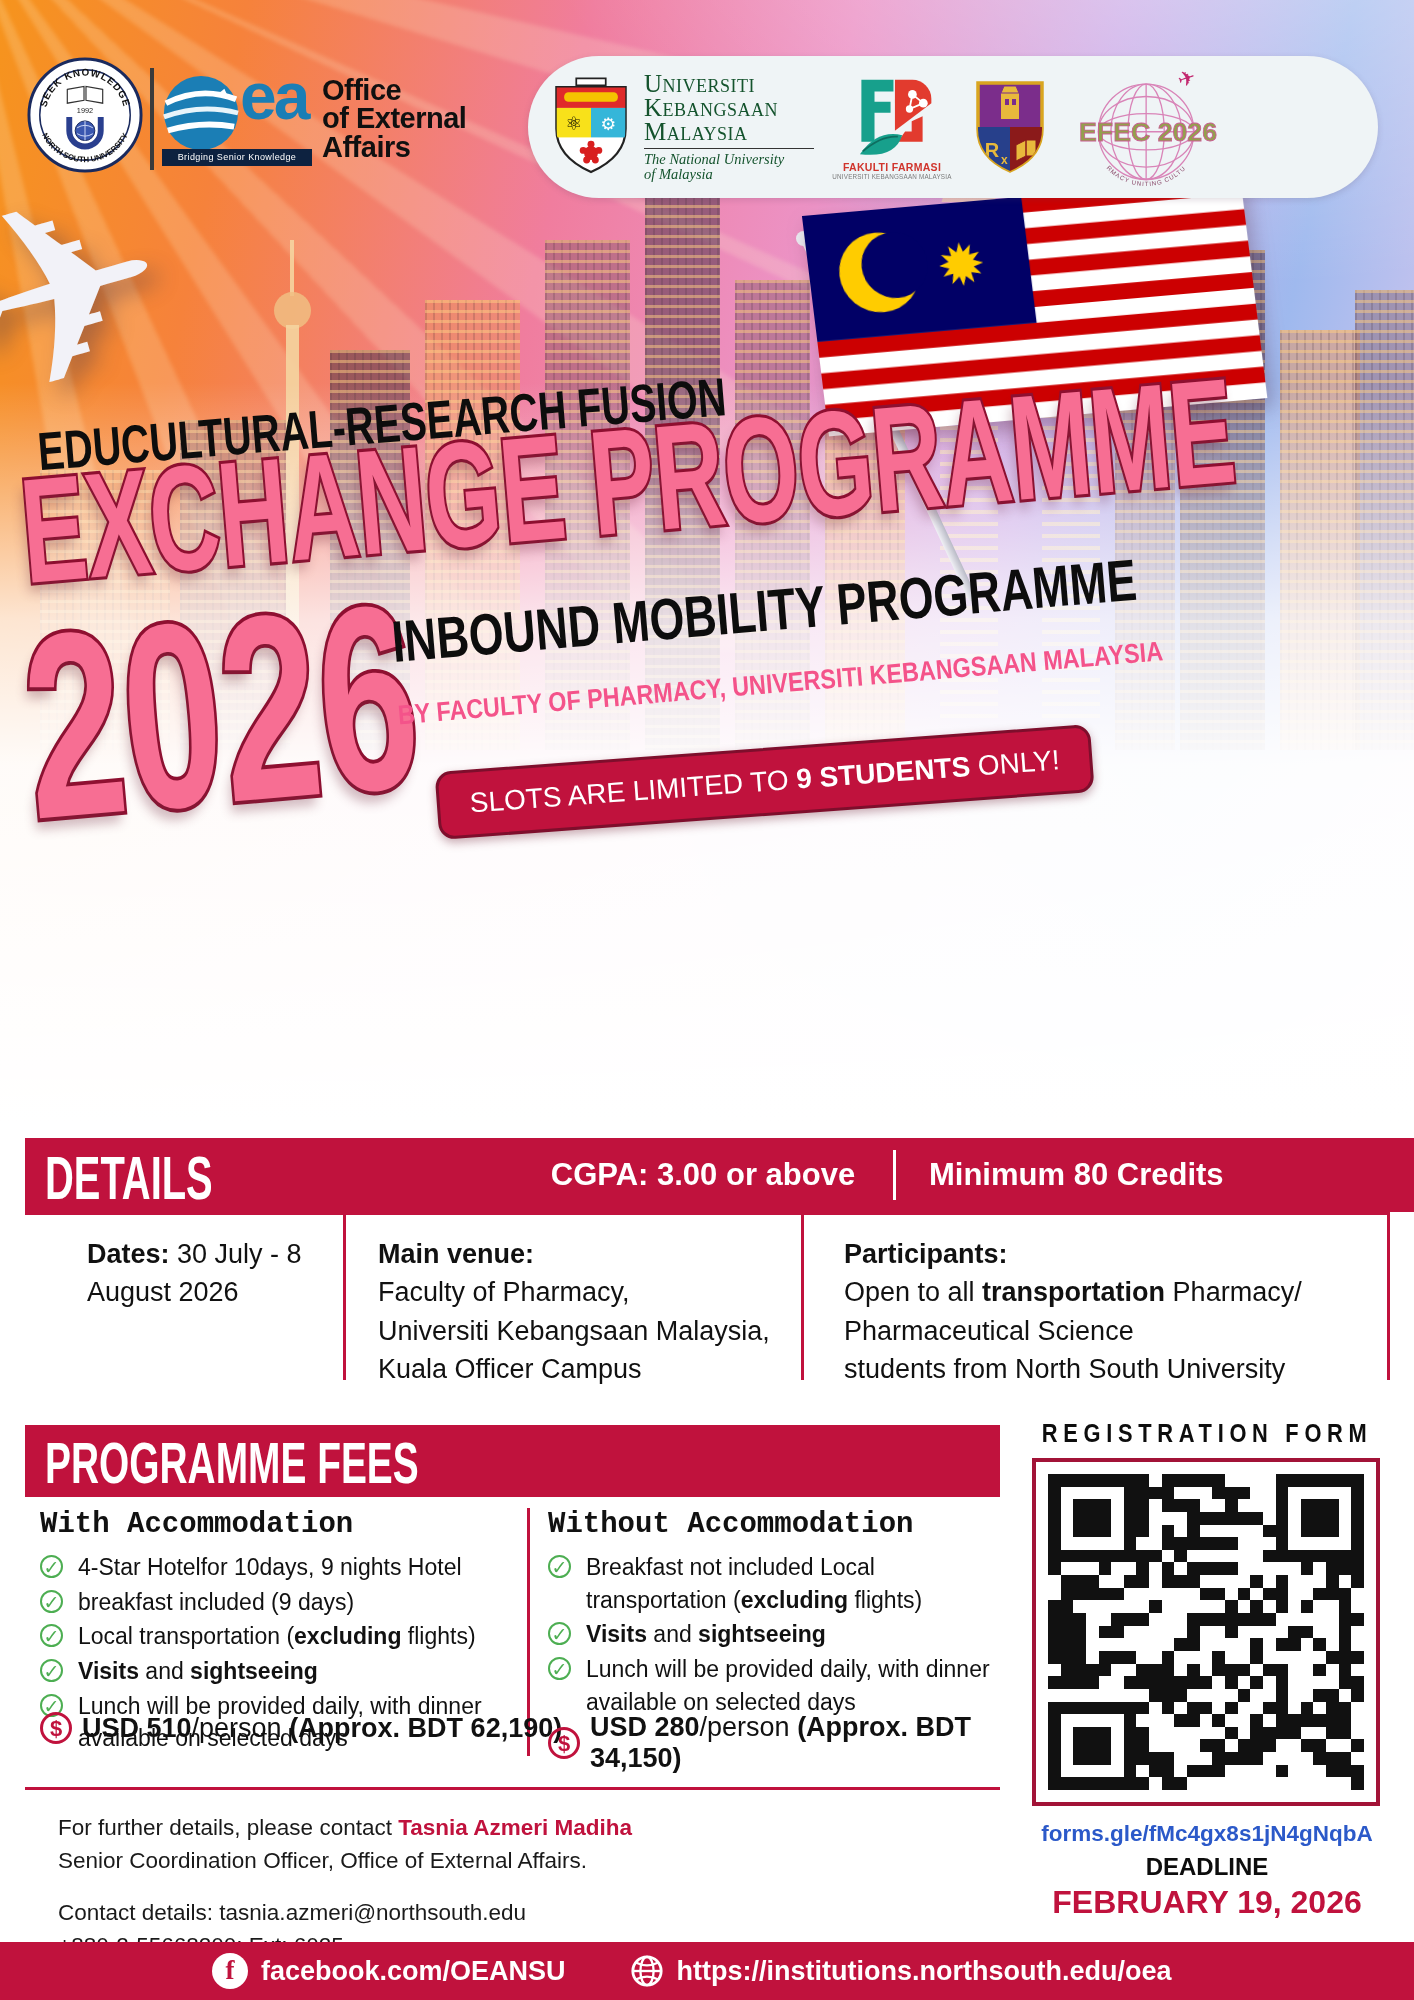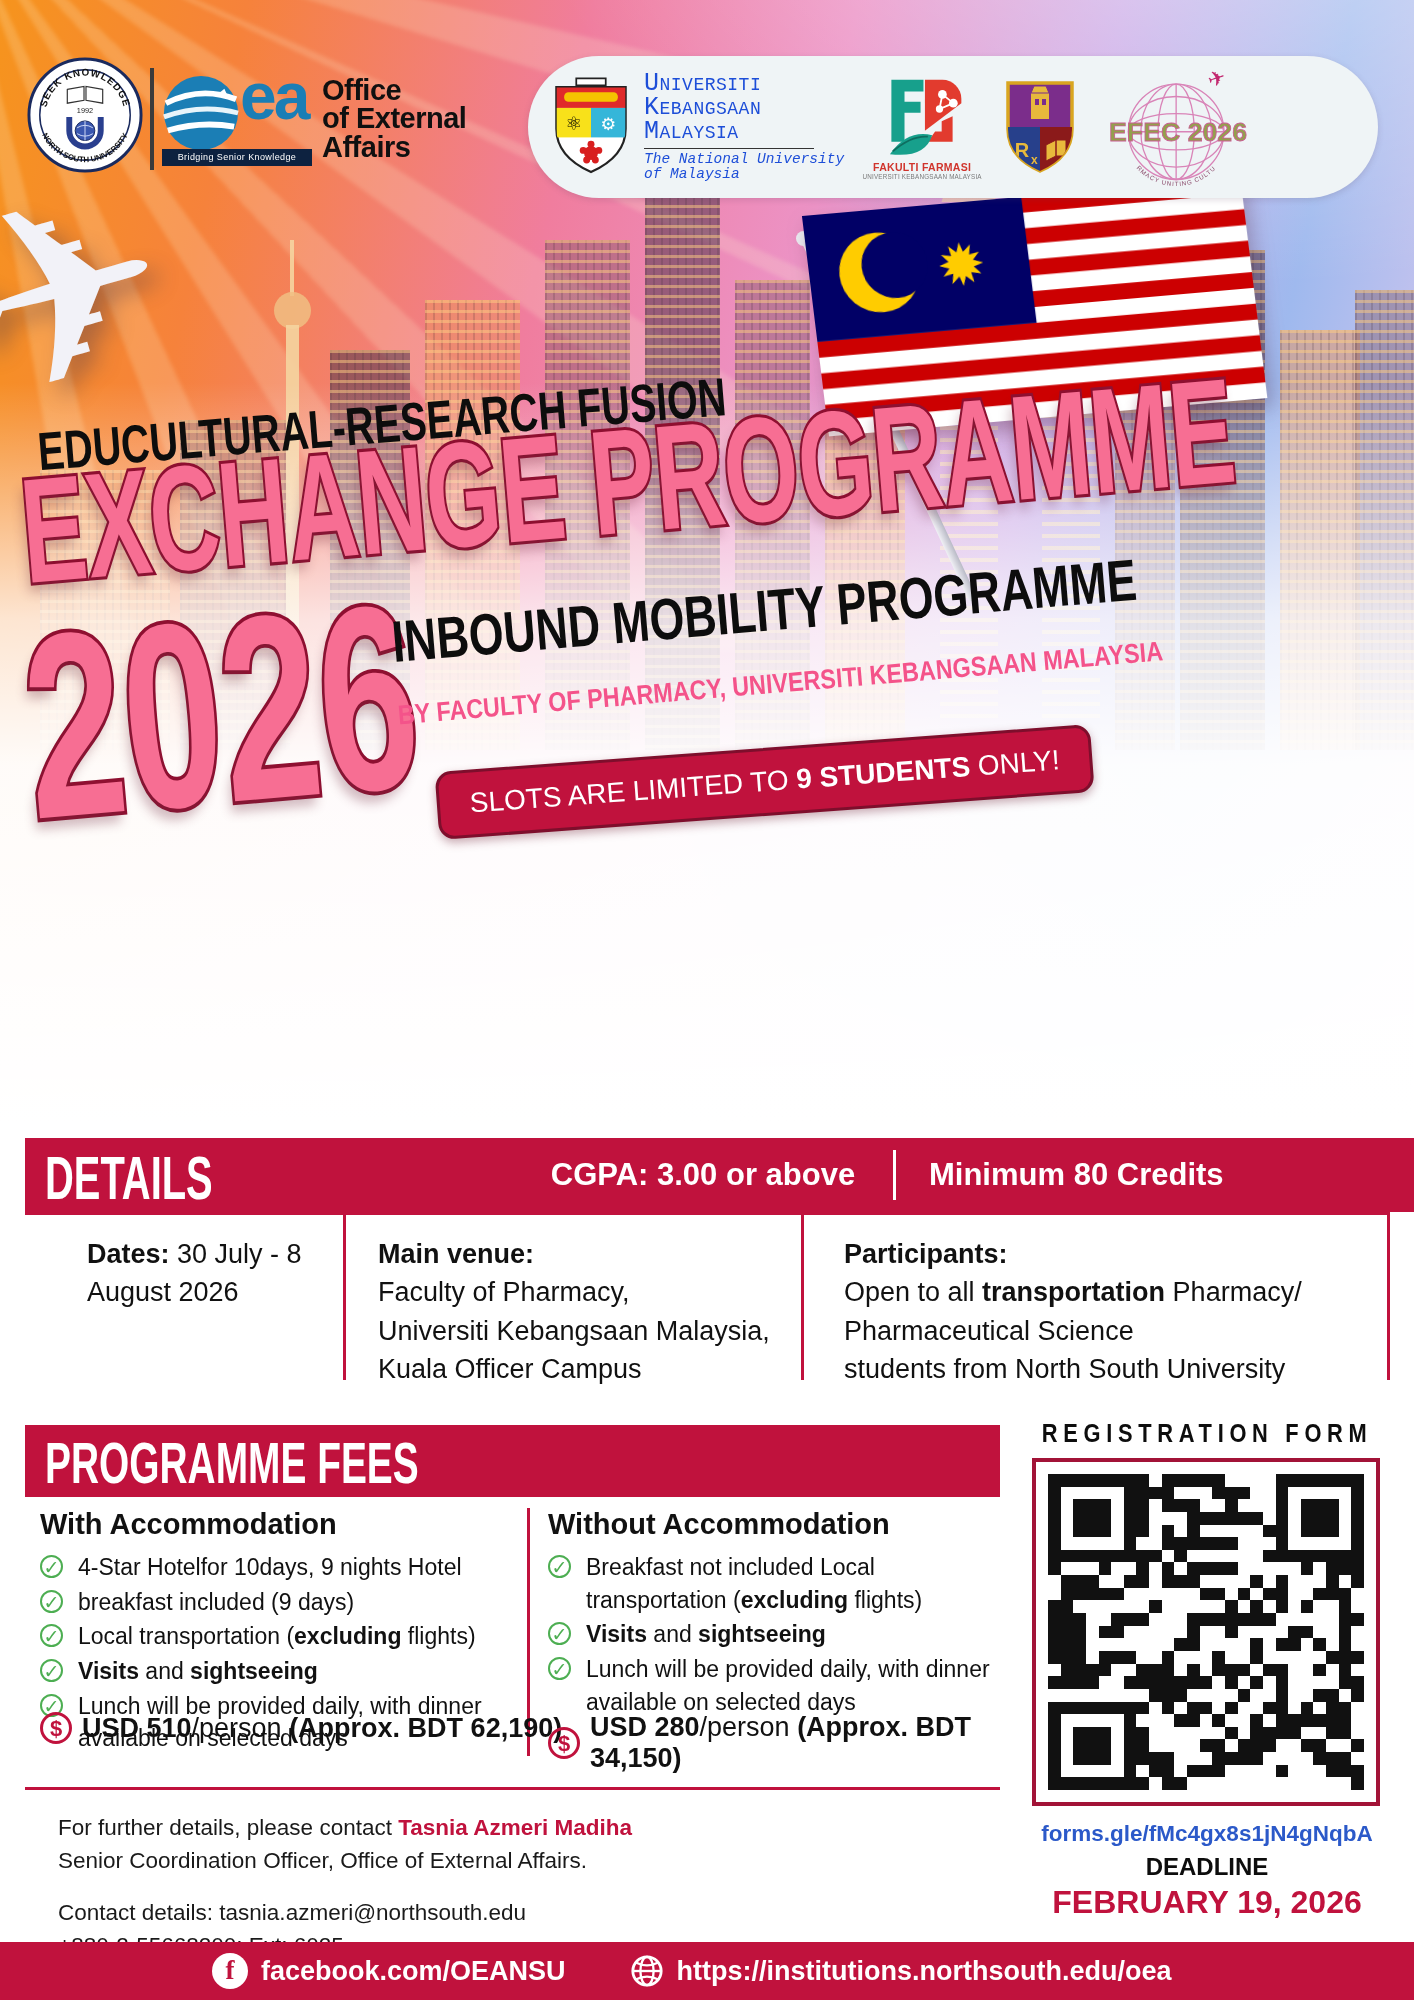--- a/index.html
+++ b/index.html
@@ -35,21 +35,21 @@
   
   .nsu-seal{position:absolute;left:26px;top:56px;z-index:5;}
   .logo-divider{position:absolute;left:150px;top:68px;width:4px;height:102px;background:#3b3b3b;z-index:5;}
   .oea-globe{position:absolute;left:162px;top:74px;z-index:5;}
   .oea-ea{position:absolute;left:240px;top:58px;z-index:5;font-size:66px;font-weight:bold;color:#1B7EB5;letter-spacing:-3px;}
   .oea-tag{position:absolute;left:162px;top:149px;width:150px;height:17px;background:#0D2240;color:#fff;
     font-size:9px;text-align:center;line-height:17px;letter-spacing:.4px;z-index:5;}
   .oea-name{position:absolute;left:322px;top:76px;z-index:5;font-size:29px;font-weight:bold;line-height:.98;color:#101010;letter-spacing:-.5px;}
   .pill{position:absolute;left:528px;top:56px;width:850px;height:142px;border-radius:71px;background:#EFF4F6;
     display:flex;align-items:center;gap:14px;padding:0 24px;box-sizing:border-box;z-index:5;box-shadow:0 2px 6px rgba(90,60,90,.18);}
-  .ukm-text{font-family:Liberation Mono, monospace;color:#1d4ed8;}
+  .ukm-text{font-family:Liberation Serif, serif;color:#14532d;}
   .ukm-text .big{font-variant:small-caps;font-size:25px;line-height:.96;letter-spacing:.5px;}
   .ukm-text .rule{width:170px;height:1.5px;background:#333;margin:4px 0 3px;}
   .ukm-text .ital{font-style:italic;font-size:14.5px;line-height:1.05;}
   .farmasi{display:flex;flex-direction:column;align-items:center;width:128px;}
   .farmasi .t1{color:#D0342C;font-weight:bold;font-size:10.5px;letter-spacing:.3px;margin-top:1px;}
   .farmasi .t2{color:#7a7a7a;font-size:6.3px;letter-spacing:.2px;}
   
   .cond{display:inline-block;transform-origin:left center;white-space:nowrap;}
   .kicker{position:absolute;left:38px;top:424px;z-index:6;transform:rotate(-4.6deg);transform-origin:left center;}
   .kicker .cond{font-size:47px;font-weight:bold;color:#0d0d0d;transform:scale(.84,1.14);letter-spacing:0;}
@@ -81,21 +81,21 @@
   .dcol3{flex:1;box-sizing:border-box;padding:20px 8px 0 40px;}
   .blabel{font-weight:bold;}
   
   .fbar{position:absolute;left:25px;top:1425px;width:975px;height:72px;background:#C0123D;z-index:7;}
   .fbar-title{position:absolute;left:20px;top:7px;color:#fff;}
   .fbar-title .cond{font-size:54px;font-weight:bold;transform:scale(.72,1.06);}
   .fcols{position:absolute;left:40px;top:1508px;width:960px;height:262px;}
   .fcolA{position:absolute;left:0;top:0;width:468px;}
   .fsep{position:absolute;left:487px;top:0;width:3px;height:248px;background:#C0123D;}
   .fcolB{position:absolute;left:508px;top:0;width:452px;}
-  .ftitle{font-size:29px;font-weight:bold;margin-bottom:10px;}
+  .ftitle{font-size:29px;font-weight:bold;margin-bottom:10px;font-family:Liberation Mono, monospace;}
   .fee-item{position:relative;padding-left:38px;font-size:23px;line-height:1.42;margin-bottom:2px;}
   .chk{position:absolute;left:0;top:4px;width:23px;height:23px;border:2px solid #4DAE52;border-radius:50%;
     color:#4DAE52;font-size:19px;font-weight:bold;text-align:center;line-height:22px;box-sizing:border-box;}
   .price{position:absolute;left:0;top:204px;display:flex;align-items:center;gap:10px;font-size:27px;}
   .dollar{width:32px;height:32px;border:3px solid #C0123D;border-radius:50%;color:#C0123D;font-weight:bold;
     font-size:22px;text-align:center;line-height:27px;box-sizing:border-box;flex:0 0 auto;}
   
   .contact-rule{position:absolute;left:25px;top:1787px;width:975px;height:3px;background:#C0123D;}
   .contact{position:absolute;left:58px;top:1812px;font-size:22.5px;line-height:1.45;color:#1a1a1a;}
   .contact .gap{height:20px;}

